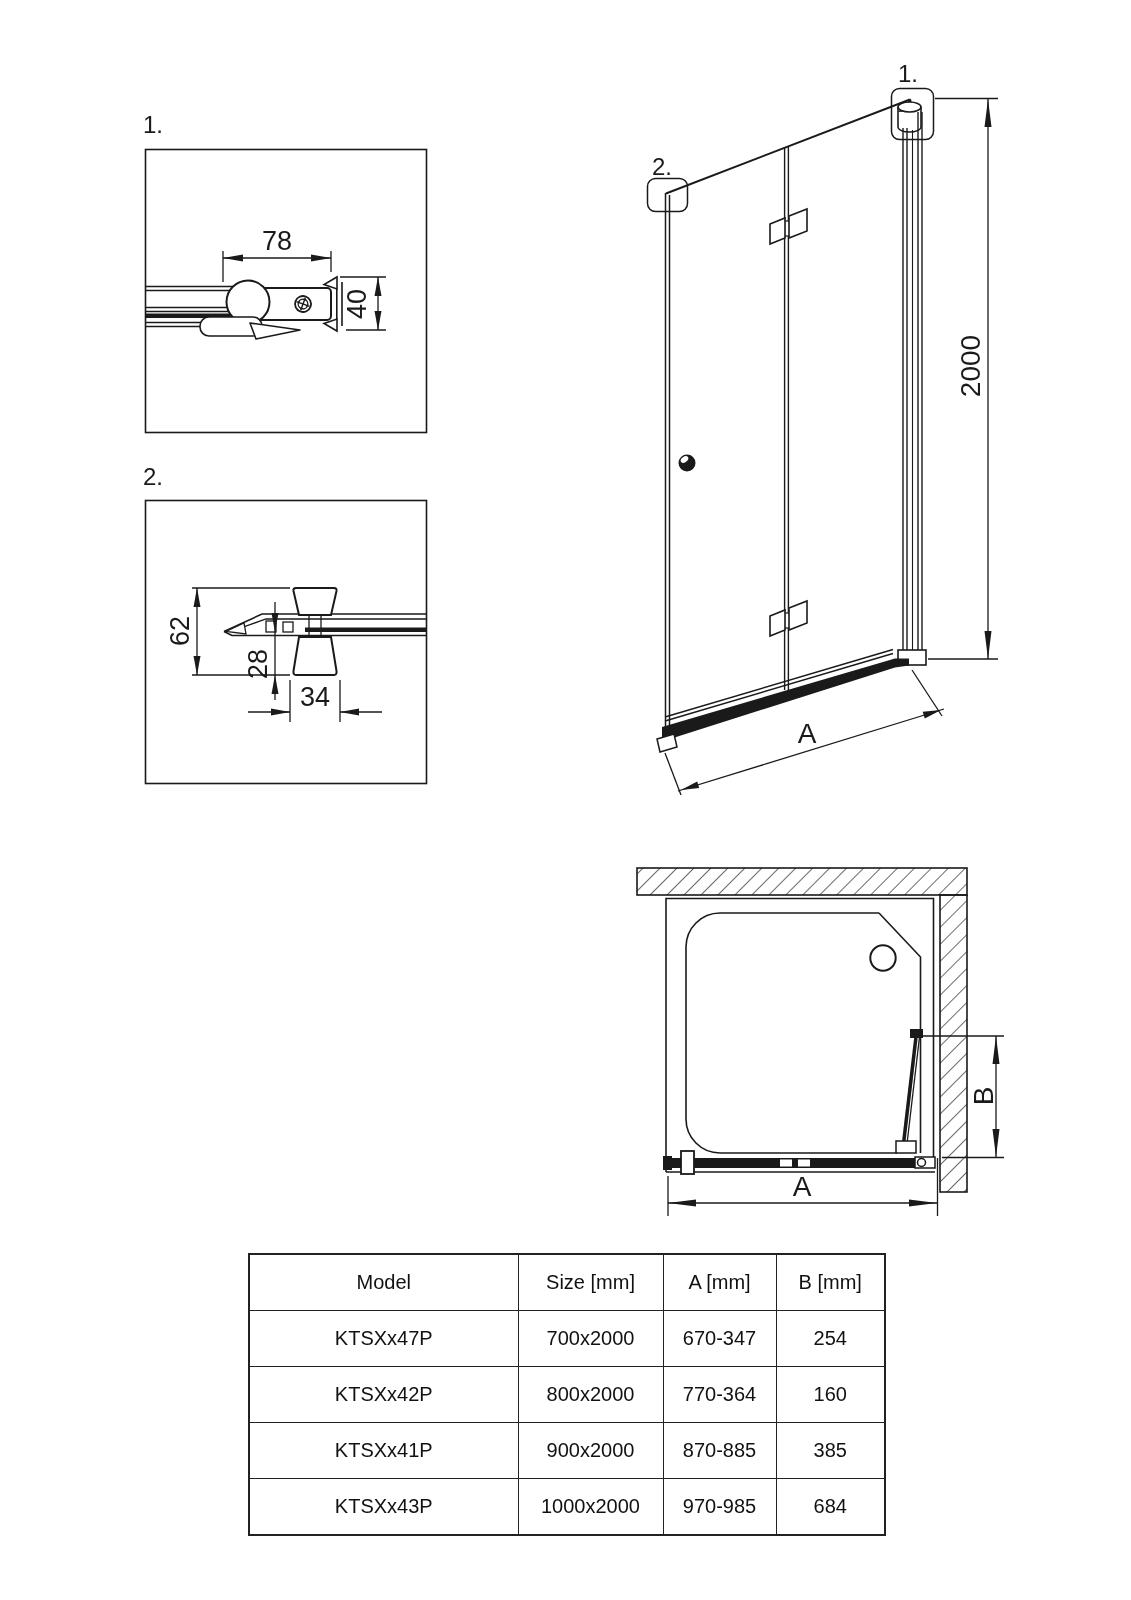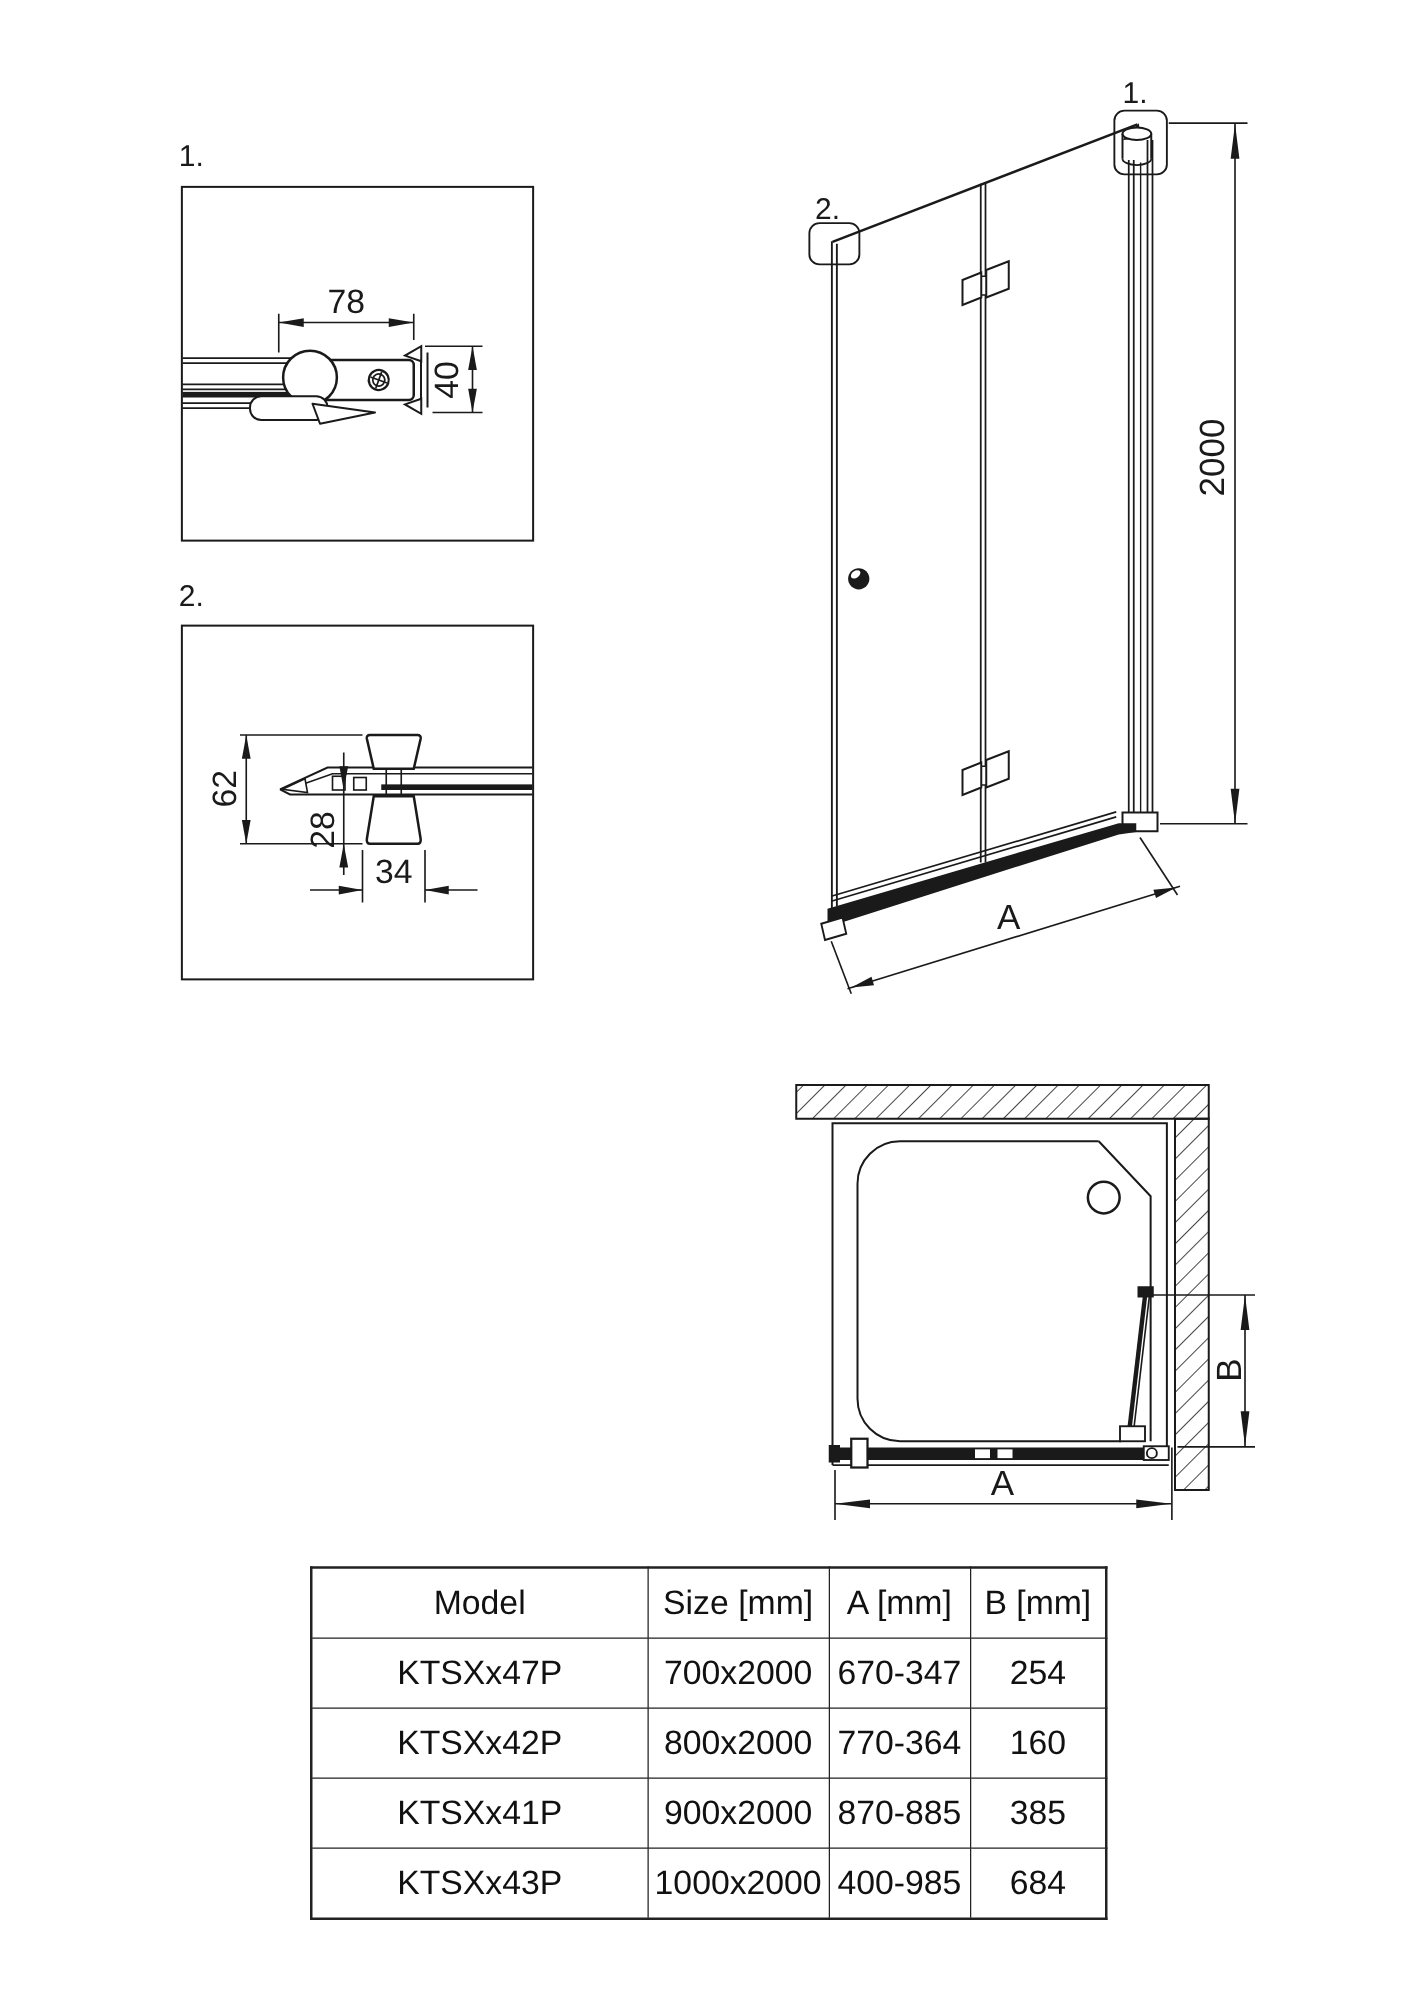--- a/index.html
+++ b/index.html
@@ -6,21 +6,21 @@
   #page{position:relative;width:1131px;height:1600px;background:#ffffff;overflow:hidden;
         font-family:"Liberation Sans",sans-serif;}
   svg{position:absolute;left:0;top:0;}
   svg text{font-family:"Liberation Sans",sans-serif;fill:#1a1a1a;}
   .dim-label{font-size:27px;}
   .callout-label{font-size:24px;}
   .ln{stroke:#1a1a1a;fill:none;}
   .blk{fill:#1a1a1a;stroke:none;}
   .wh{fill:#ffffff;stroke:#1a1a1a;}
   table.spec{position:absolute;left:248px;top:1253px;border-collapse:collapse;table-layout:fixed;
-             width:636px;font-size:27px;color:#111;}
+             width:636px;font-size:20px;color:#111;}
   table.spec td,table.spec th{border:1.6px solid #222;height:55px;text-align:center;
              vertical-align:middle;font-weight:normal;padding:0;overflow:hidden;}
   table.spec{border:2.5px solid #222;}
 </style>
 </head>
 <body>
 
 <div id="page">
 
 <svg width="1131" height="1245" viewBox="0 0 1131 1245">
@@ -278,19 +278,19 @@
     </tr>
     <tr>
       <td>KTSXx41P</td>
       <td>900x2000</td>
       <td>870-885</td>
       <td>385</td>
     </tr>
     <tr>
       <td>KTSXx43P</td>
       <td>1000x2000</td>
-      <td>400-985</td>
+      <td>970-985</td>
       <td>684</td>
     </tr>
   </tbody>
 </table>
 
 </div>
 
 </body></html>

